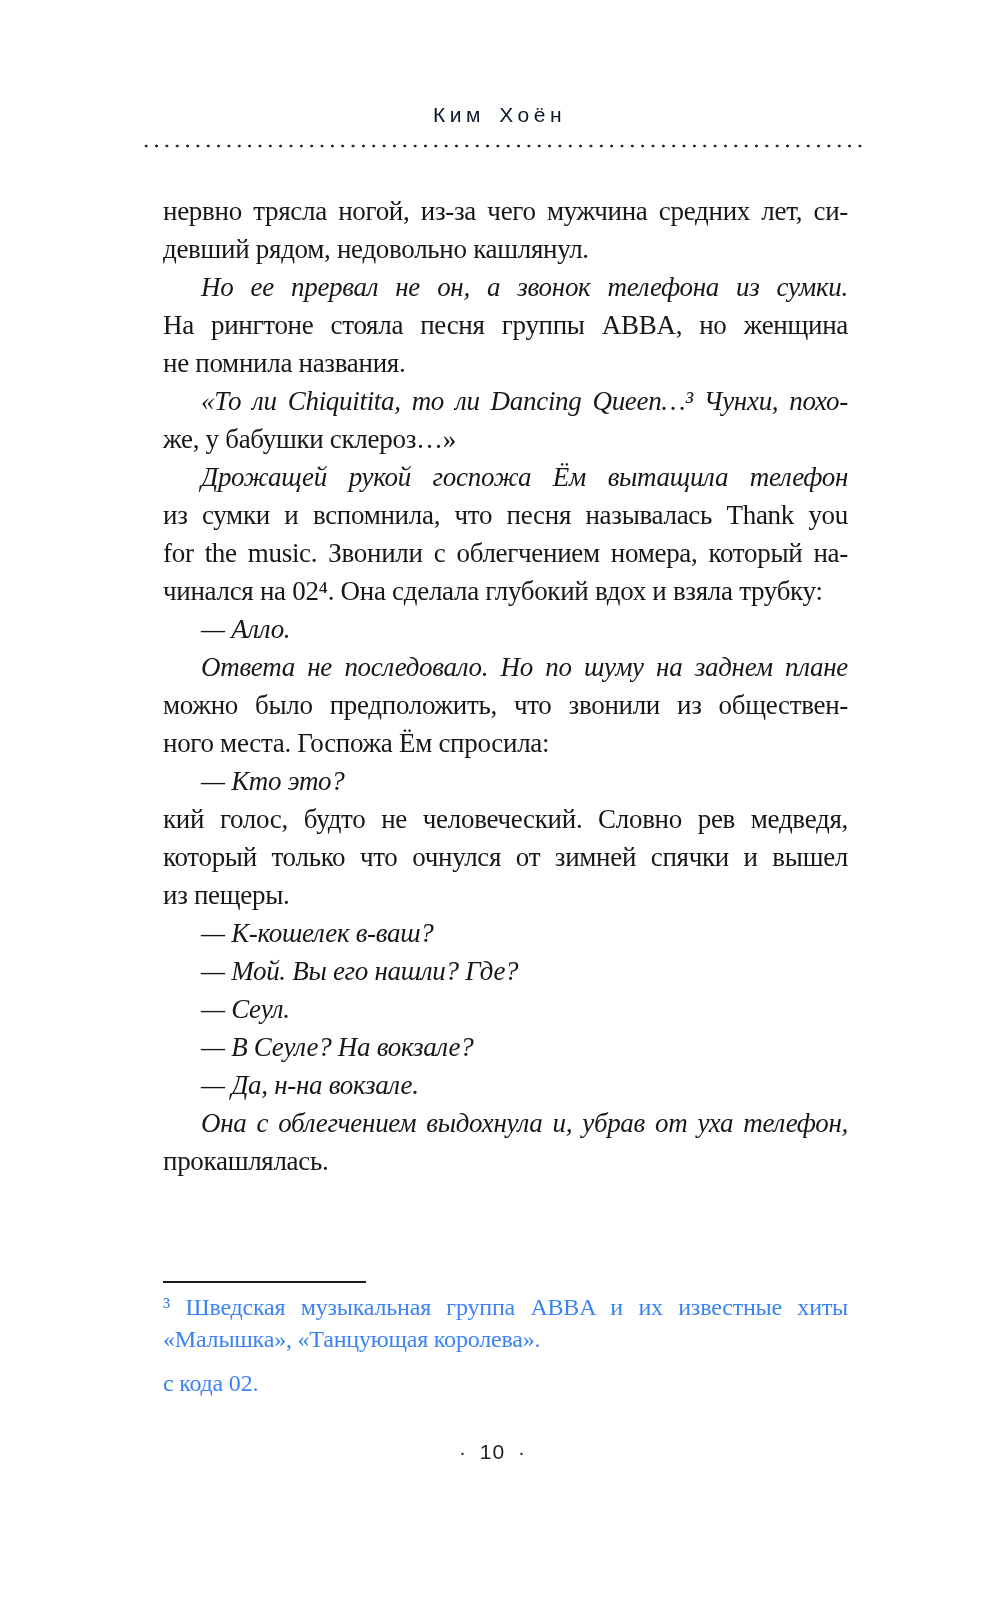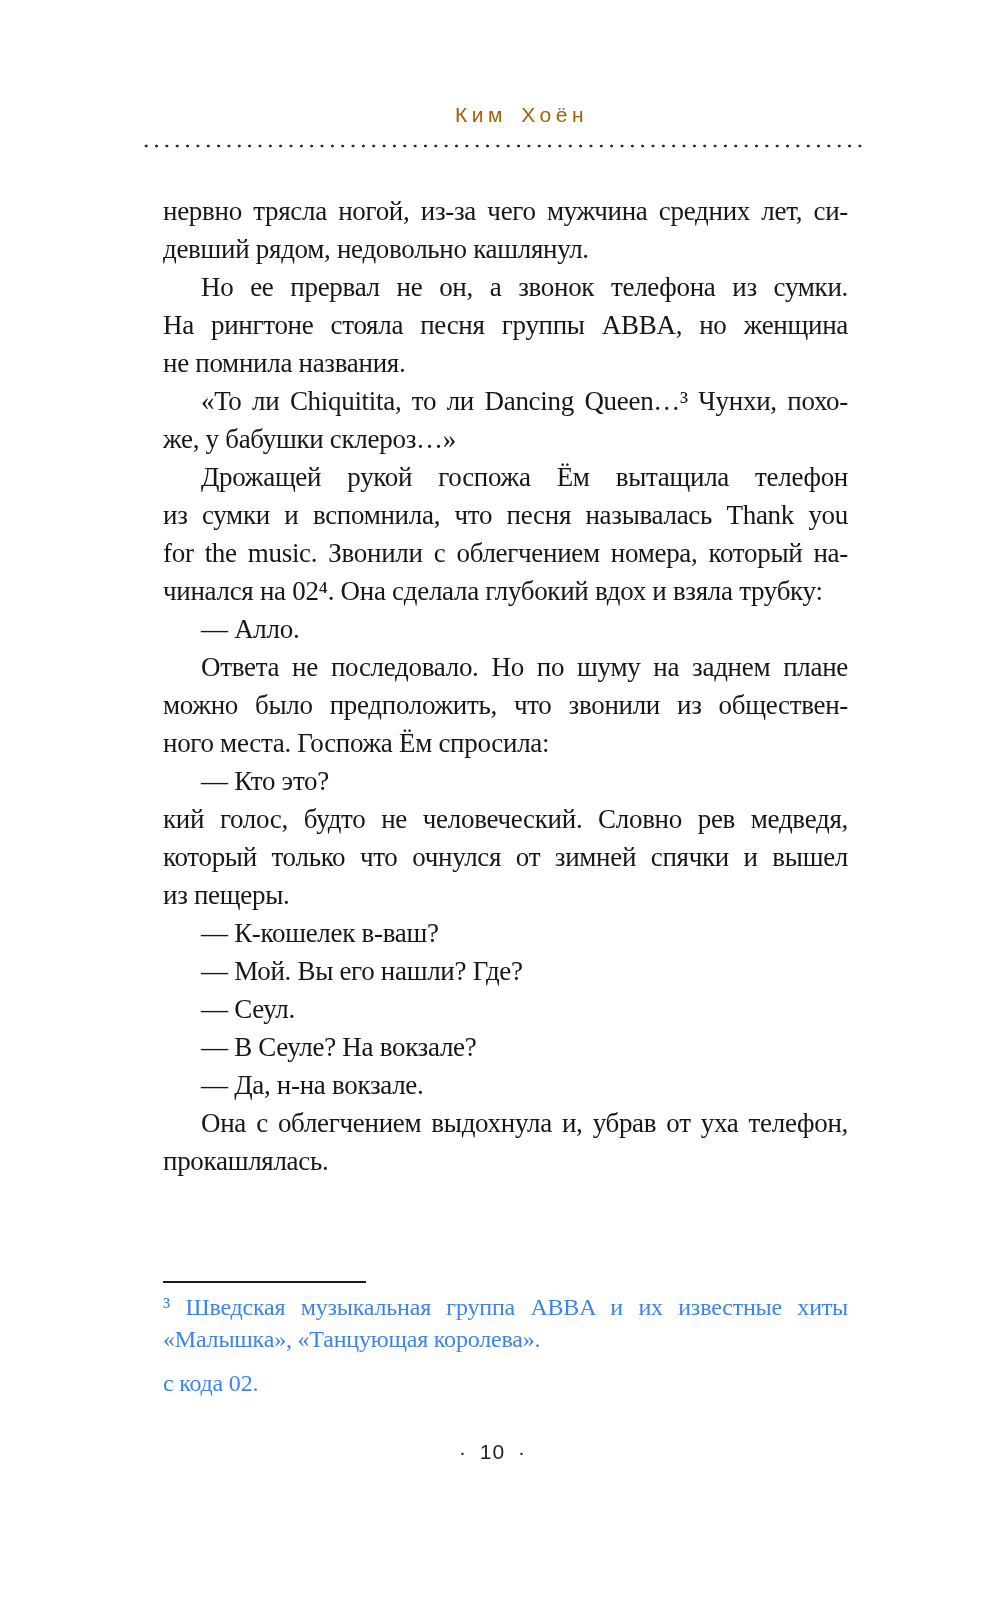--- a/index.html
+++ b/index.html
@@ -11,28 +11,28 @@
     position: relative;
     width: 1000px;
     height: 1616px;
     background: #ffffff;
     overflow: hidden;
   }
   
   .running-header {
     position: absolute;
     top: 103px;
-    left: 179px;
+    left: 157px;
     width: 685px;
     text-align: center;
     font-family: "Liberation Sans", "DejaVu Sans", sans-serif;
     font-size: 21px;
     letter-spacing: 4.5px;
     word-spacing: 4px;
-    color: #a16207;
+    color: #0f172a;
   }
   
   .dotted-rule {
     position: absolute;
     top: 143px;
     left: 141px;
     width: 722px;
     height: 6px;
     background-image: radial-gradient(circle, #2b2b2b 1.35px, rgba(0,0,0,0) 1.6px);
     background-size: 10.35px 6px;
@@ -49,21 +49,21 @@
     font-size: 27px;
     letter-spacing: -0.3px;
     line-height: 38px;
     color: #171717;
   }
   .line { white-space: normal; }
   .line.j {
     text-align: justify;
     text-align-last: justify;
   }
-  .line.ind { text-indent: 38px; }
+  .line.ind { text-indent: 38px; font-style: italic; }
   
   .fn-rule {
     position: absolute;
     top: 1281px;
     left: 163px;
     width: 203px;
     height: 2px;
     background: #1c1c1c;
   }
   .footnotes {

